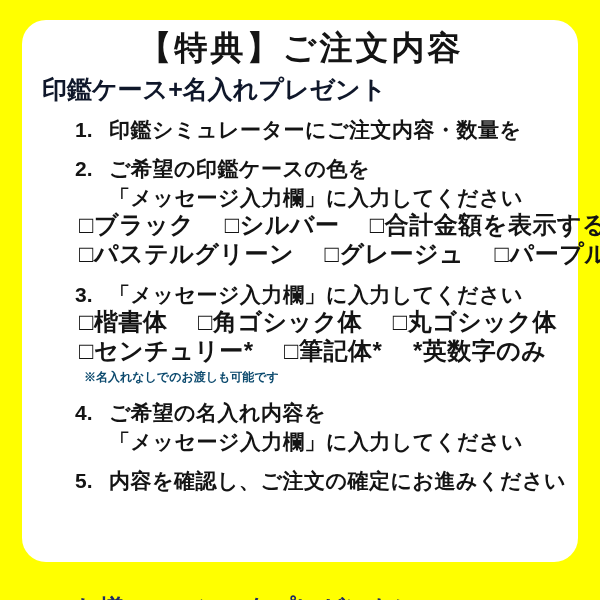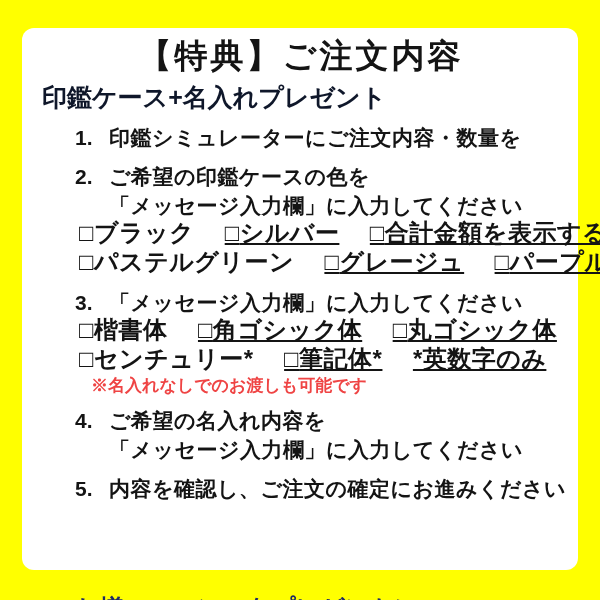--- a/index.html
+++ b/index.html
@@ -8,25 +8,25 @@
     width: 600px;
     height: 600px;
     overflow: hidden;
     font-family: "Liberation Sans", sans-serif;
   }
   body { background: #ffff00; position: relative; }
 
   .card {
     position: absolute;
     left: 22px;
-    top: 28px;
+    top: 20px;
     width: 556px;
     height: 542px;
     background: #ffffff;
-    border-radius: 12px;
+    border-radius: 24px;
     box-sizing: border-box;
     padding: 6px 18px 0 20px;
   }
 
   .title {
     text-align: center;
     font-size: 33px;
     font-weight: bold;
     color: #141414;
     letter-spacing: 3px;
@@ -73,28 +73,28 @@
     line-height: 26px;
     white-space: nowrap;
   }
 
   .opt, .opt-suffix {
     font-size: 24px;
     font-weight: bold;
     color: #141414;
     letter-spacing: 0.5px;
   }
-  .opt + .opt, .opt + .opt-suffix { margin-left: 26px; text-decoration: underline; }
+  .opt + .opt, .opt + .opt-suffix { margin-left: 26px; }
   .cb { font-weight: normal; }
 
   .note {
-    margin-left: 16px;
-    font-size: 17px;
+    margin-left: 9px;
+    font-size: 12px;
     font-weight: bold;
-    color: #ef4444;
+    color: #0c4a6e;
     line-height: 21px;
     white-space: nowrap;
   }
 
   .cutoff {
     position: absolute;
     left: 75px;
     top: 592px;
     font-size: 24px;
     font-weight: bold;

